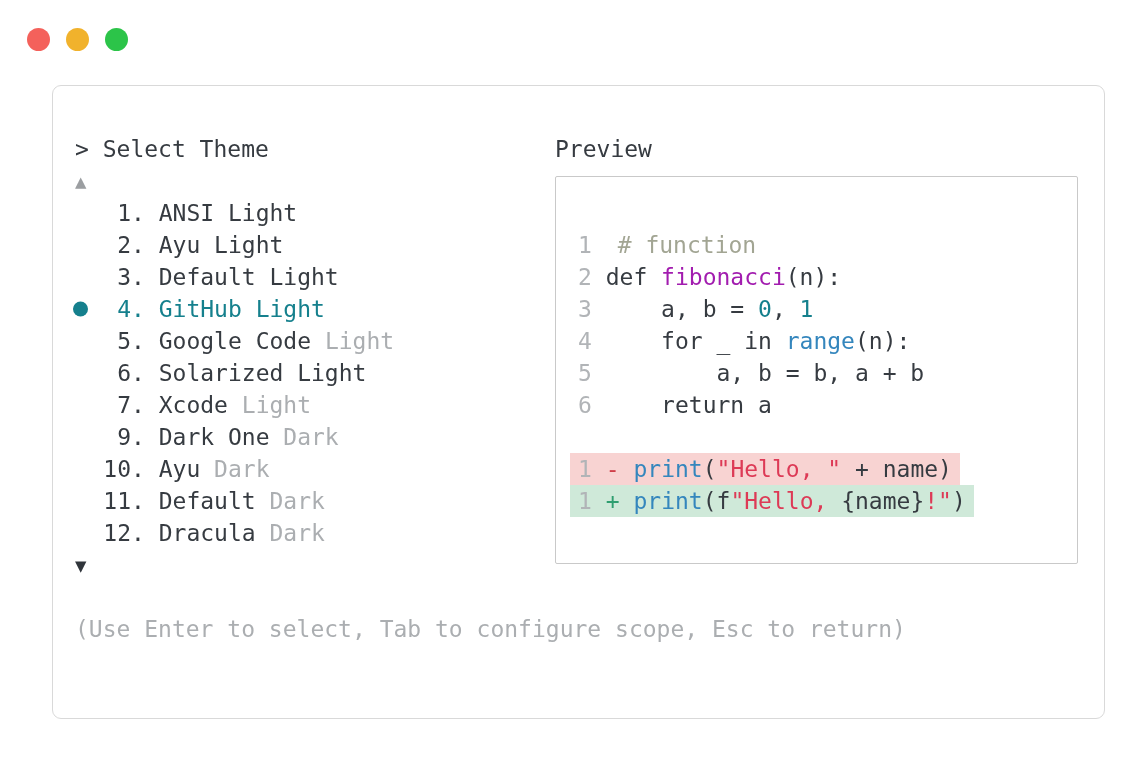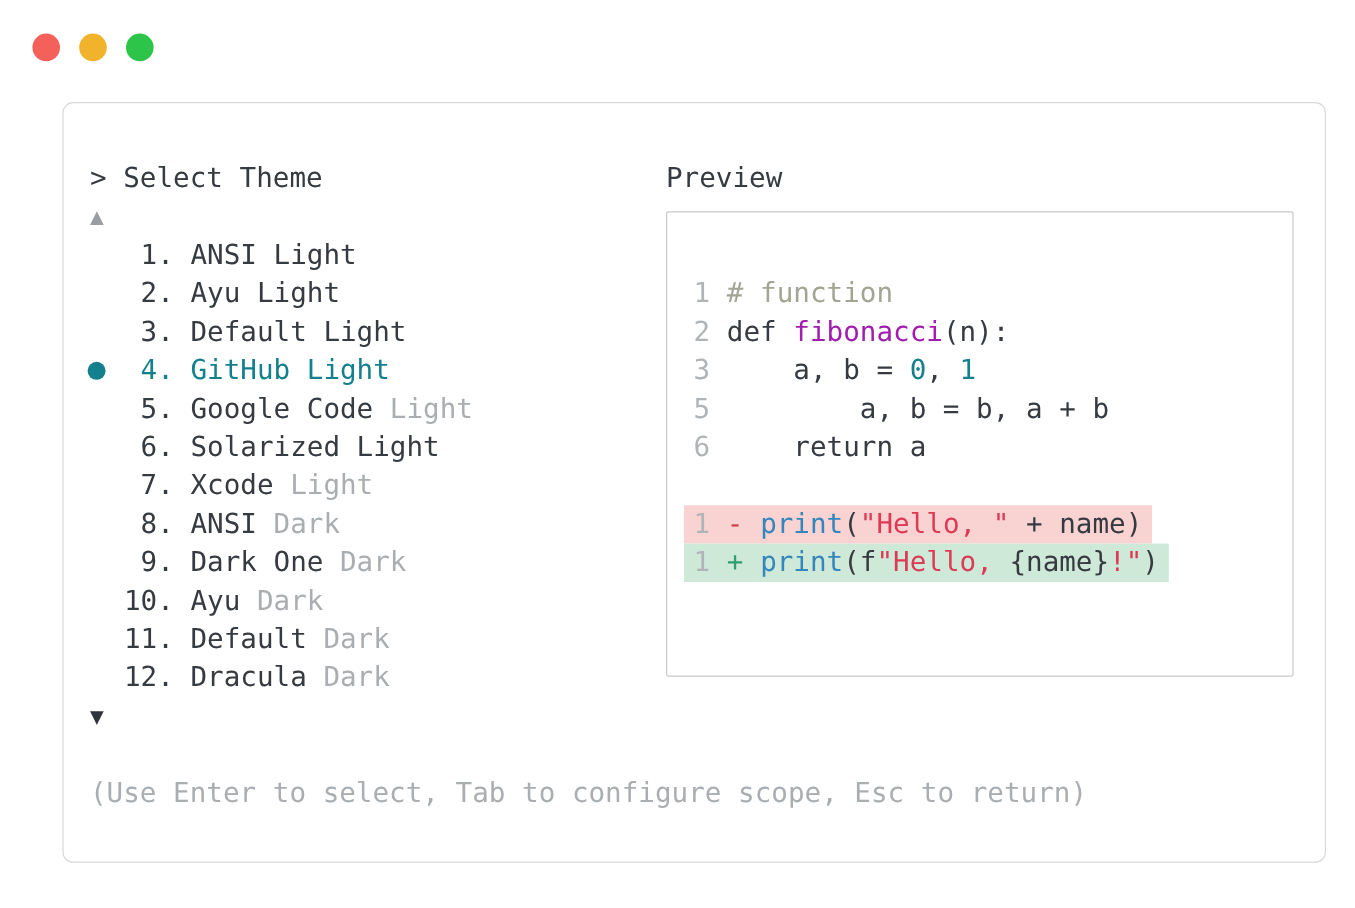--- a/index.html
+++ b/index.html
@@ -19,21 +19,21 @@
   .preview-label{position:absolute;left:502px;top:47px;height:32px;line-height:32px;}
   .panel{position:absolute;left:502px;top:90px;width:521px;height:386px;background:#ffffff;
          border:1.5px solid #c9c9c9;border-radius:2px;}
   .code{position:absolute;left:22px;top:52px;}
   .diffwrap{display:inline-block;padding:0 8px;margin-left:-8px;}
   .bg-del{background:#f8d3d2;}
   .bg-add{background:#cfe9d9;}
   .tok-text{color:#363b41;}
   .tok-muted{color:#abaeb1;}
   .tok-selected{color:#15808d;}
-  .tok-comment{color:#a2a593;}
+  .tok-comment{color:#a2a593;margin-left:12px;}
   .tok-func{color:#a21caf;}
   .tok-number{color:#15808d;}
   .tok-blue{color:#3486bd;}
   .tok-string{color:#dd3a56;}
   .tok-minus{color:#cf3e48;}
   .tok-plus{color:#2f9e70;}
   .tok-linenum{color:#b1b4b7;}
   .help{color:#abaeb1;}
 </style>
 </head>
@@ -51,38 +51,38 @@
     <div class="row">&gt; Select Theme</div>
     <div class="row arrow-up">▲</div>
     <div>
         <div class="row"><span class="prefix"></span><span class="num tok-text">1</span><span class="tok-text">. </span><span class="tok-text">ANSI Light</span></div>
         <div class="row"><span class="prefix"></span><span class="num tok-text">2</span><span class="tok-text">. </span><span class="tok-text">Ayu Light</span></div>
         <div class="row"><span class="prefix"></span><span class="num tok-text">3</span><span class="tok-text">. </span><span class="tok-text">Default Light</span></div>
         <div class="row"><span class="prefix"><span class="bullet"></span></span><span class="num tok-selected">4</span><span class="tok-selected">. </span><span class="tok-selected">GitHub Light</span></div>
         <div class="row"><span class="prefix"></span><span class="num tok-text">5</span><span class="tok-text">. </span><span class="tok-text">Google Code </span><span class="tok-muted">Light</span></div>
         <div class="row"><span class="prefix"></span><span class="num tok-text">6</span><span class="tok-text">. </span><span class="tok-text">Solarized Light</span></div>
         <div class="row"><span class="prefix"></span><span class="num tok-text">7</span><span class="tok-text">. </span><span class="tok-text">Xcode </span><span class="tok-muted">Light</span></div>
-        <div class="row"><span class="prefix"></span><span class="num tok-text">8</span><span class="tok-text">. </span><span class="tok-text">ANSI </span><span class="tok-muted">Dark</span></div>
         <div class="row"><span class="prefix"></span><span class="num tok-text">9</span><span class="tok-text">. </span><span class="tok-text">Dark One </span><span class="tok-muted">Dark</span></div>
         <div class="row"><span class="prefix"></span><span class="num tok-text">10</span><span class="tok-text">. </span><span class="tok-text">Ayu </span><span class="tok-muted">Dark</span></div>
         <div class="row"><span class="prefix"></span><span class="num tok-text">11</span><span class="tok-text">. </span><span class="tok-text">Default </span><span class="tok-muted">Dark</span></div>
         <div class="row"><span class="prefix"></span><span class="num tok-text">12</span><span class="tok-text">. </span><span class="tok-text">Dracula </span><span class="tok-muted">Dark</span></div>
       </div>
     <div class="row arrow-down">▼</div>
     <div class="row"></div>
     <div class="row help">(Use Enter to select, Tab to configure scope, Esc to return)</div>
   </div>
 
   <div class="preview-label">Preview</div>
 
   <div class="panel">
     <div class="code">
         <div class="row"><span class="tok-linenum">1</span><span class="tok-text"> </span><span class="tok-comment"># function</span></div>
         <div class="row"><span class="tok-linenum">2</span><span class="tok-text"> def </span><span class="tok-func">fibonacci</span><span class="tok-text">(n):</span></div>
         <div class="row"><span class="tok-linenum">3</span><span class="tok-text">     a, b = </span><span class="tok-number">0</span><span class="tok-text">, </span><span class="tok-number">1</span></div>
+        <div class="row"><span class="tok-linenum">4</span><span class="tok-text">     for _ in </span><span class="tok-blue">range</span><span class="tok-text">(n):</span></div>
         <div class="row"><span class="tok-linenum">5</span><span class="tok-text">         a, b = b, a + b</span></div>
         <div class="row"><span class="tok-linenum">6</span><span class="tok-text">     return a</span></div>
         <div class="row"></div>
         <div class="row"><span class="diffwrap bg-del"><span class="tok-linenum">1</span><span class="tok-text"> </span><span class="tok-minus">-</span><span class="tok-text"> </span><span class="tok-blue">print</span><span class="tok-text">(</span><span class="tok-string">"Hello, "</span><span class="tok-text"> + name)</span></span></div>
         <div class="row"><span class="diffwrap bg-add"><span class="tok-linenum">1</span><span class="tok-text"> </span><span class="tok-plus">+</span><span class="tok-text"> </span><span class="tok-blue">print</span><span class="tok-text">(f</span><span class="tok-string">"Hello, </span><span class="tok-text">{name}</span><span class="tok-string">!"</span><span class="tok-text">)</span></span></div>
       </div>
   </div>
 
 </div>
 

